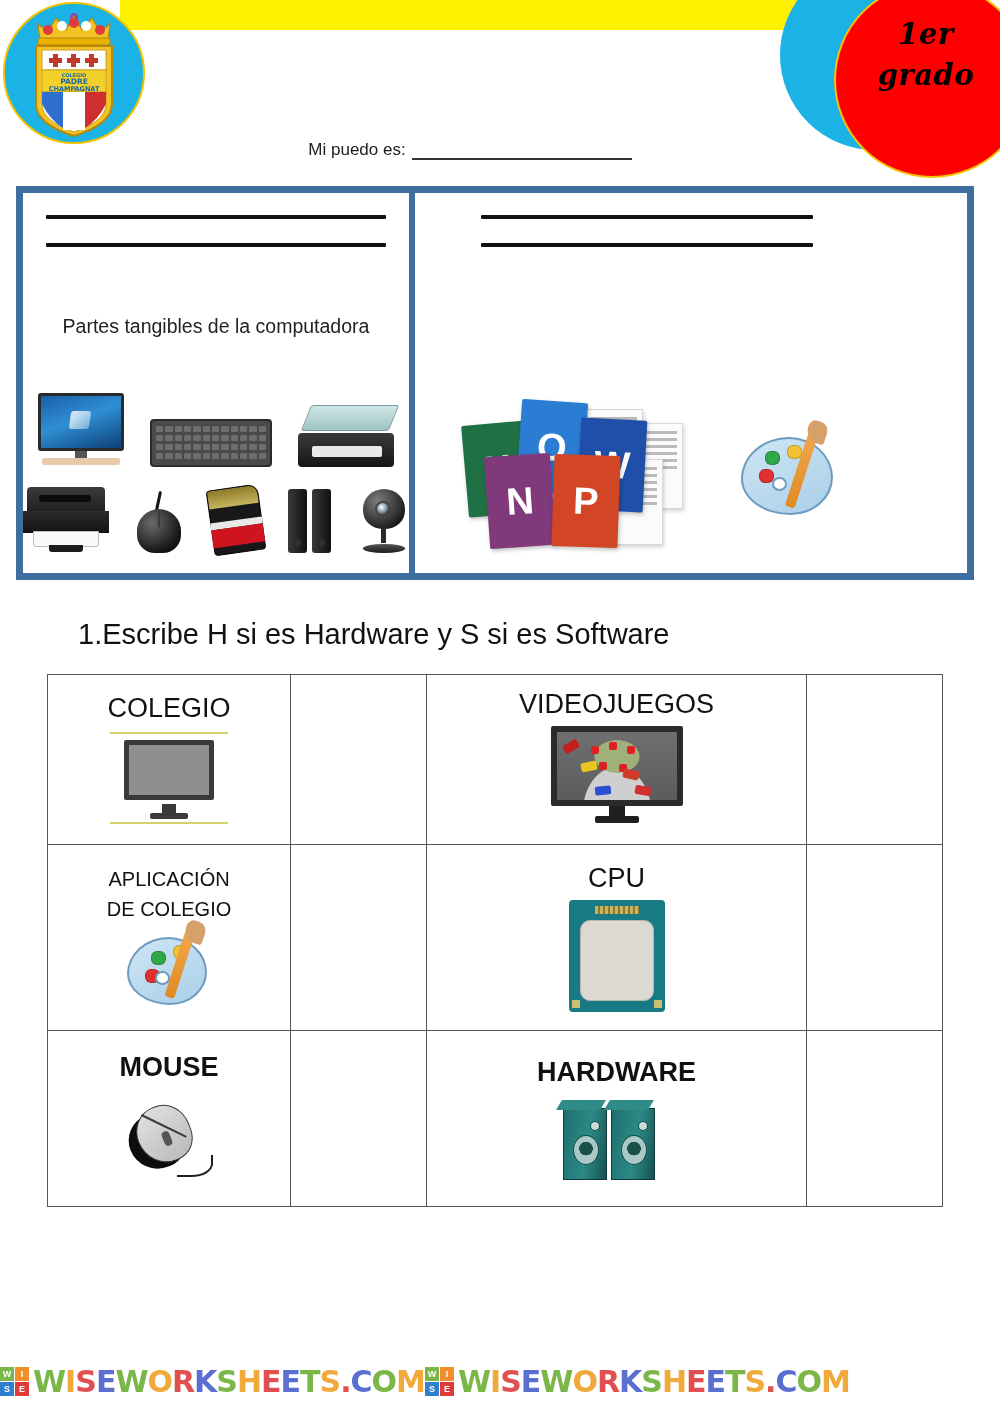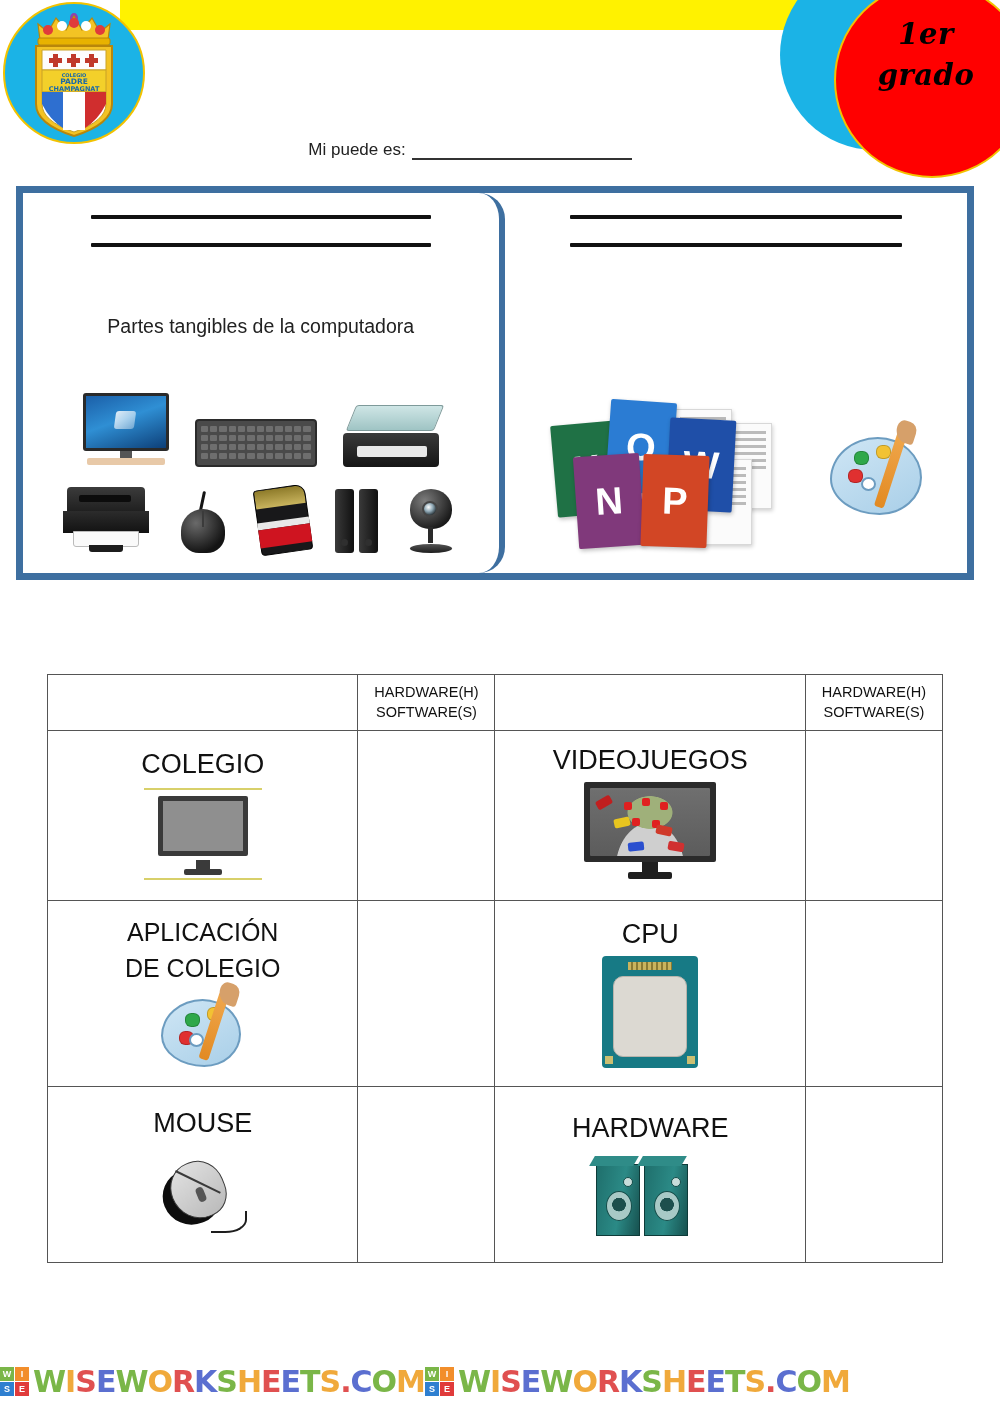--- a/index.html
+++ b/index.html
@@ -60,21 +60,21 @@
   }
 
   
   .boxwrap {
     position: absolute; left: 16px; top: 186px;
     width: 958px; height: 394px;
     border: 7px solid #3E6FA0; background: #fff;
     display: flex;
   }
   .cbox { position: relative; height: 100%; background:#fff; }
-  .cbox.left  { width: 482px; border-right: 6px solid #3E6FA0; border-radius: 26px; }
+  .cbox.left  { width: 392px; border-right: 6px solid #3E6FA0; }
   .cbox.right { width: 463px; }
 
   .blanklines { position:absolute; left: 0; right: 0; top: 22px; }
   .bline {
     height: 4px; background:#111; margin: 0 auto 24px auto; border-radius:1px;
   }
   .cbox.left .bline  { width: 340px; }
   .cbox.right .bline { width: 332px; }
 
   .cap {
@@ -223,21 +223,21 @@
   table.qtable td, table.qtable th {
     border: 1.6px solid #555; padding: 0; vertical-align: middle; text-align:center;
     background:#fff;
   }
   .c-item   { width: 308px; }
   .c-ans    { width: 136px; }
   .hdrcell  { font-size: 14.5px; font-weight: normal; line-height: 1.35; color:#111; padding: 10px 4px; }
   .hdrrow td { height: 56px; }
   .itemcell { padding: 6px 4px 10px 4px; }
   .itemname { font-size: 27px; color:#111; line-height: 1.18; margin-bottom: 6px; }
-  .itemname.small { font-size: 25px; }
+  .itemname.small { font-size: 20px; }
   .pic { display:flex; justify-content:center; align-items:center; }
 
   
   .t-monitor { position:relative; width: 118px; height: 96px; }
   .t-monitor .yl { position:absolute; left:0; width:118px; height:2px; background:#d8d06a; }
   .t-monitor .yl.t { top: 2px; } .t-monitor .yl.b { bottom: 2px; }
   .t-monitor .scr { position:absolute; left: 14px; top: 10px; width: 90px; height: 60px;
       background:#8f8f8f; border: 5px solid #3a3a3a; border-radius:2px; }
   .t-monitor .nk { position:absolute; left: 52px; top: 74px; width: 14px; height: 9px; background:#3a3a3a; }
   .t-monitor .bs { position:absolute; left: 40px; top: 83px; width: 38px; height: 6px; background:#3a3a3a; border-radius:2px;}
@@ -352,21 +352,21 @@
       <text x="48" y="76" font-size="7.5" text-anchor="middle" fill="#1a6aa8" font-family="DejaVu Sans, sans-serif" font-weight="bold">PADRE</text>
       <text x="48" y="83" font-size="6.5" text-anchor="middle" fill="#1a6aa8" font-family="DejaVu Sans, sans-serif" font-weight="bold">CHAMPAGNAT</text>
       <path d="M16 84 H80 V96 Q80 113 48 124 Q16 113 16 96 Z" fill="#fff" stroke="#c9a227"></path>
       <path d="M16 84 H37 V120 Q24 112 16 96 Z" fill="#2e6fd0"></path>
       <path d="M59 84 H80 V96 Q72 112 59 120 Z" fill="#d02e2e"></path>
       <rect x="37" y="84" width="22" height="38" fill="#fff"></rect>
     </svg>
 
 
     <div class="nameline">
-      <span>Mi puede es:</span><span class="blank"></span>
+      <span>Mi puedo es:</span><span class="blank"></span>
     </div>
   </div>
 
   <div class="boxwrap">
 
     <div class="cbox left">
       <div class="blanklines">
         <div class="bline"></div>
         <div class="bline"></div>
       </div>
@@ -542,35 +542,24 @@
             <div class="dot d2"></div>
             <div class="dot d3"></div>
           <div class="hole"></div>
           <div class="brush"></div>
             <div class="tip"></div>
         </div>
       </div>
     </div>
   </div>
 
+  <div class="instr">1.Escribe H si es Hardware y S si es Software</div>
 
   <table class="qtable">
     <tbody>
-        <tr class="hdrrow">
-      <td class="c-item"></td>
-      <td class="c-ans hdrcell">
-        <div>HARDWARE(H)</div>
-        <div>SOFTWARE(S)</div>
-      </td>
-      <td class="c-item"></td>
-      <td class="c-ans hdrcell">
-        <div>HARDWARE(H)</div>
-        <div>SOFTWARE(S)</div>
-      </td>
-    </tr>
 
     <tr style="height:170px;">
       <td class="itemcell">
         <div class="itemname">COLEGIO</div>
         <div class="pic">
           <div class="t-monitor">
             <div class="yl t"></div>
                 <div class="scr"></div>
                 <div class="nk"></div>
                 <div class="bs"></div>
@@ -630,21 +619,21 @@
                 <div class="die"></div>
                 <div class="pins"></div>
             <div class="notch n1"></div>
                 <div class="notch n2"></div>
           </div>
         </div>
       </td>
       <td class="c-ans"></td>
     </tr>
 
-    <tr style="height:176px;">
+    <tr style="height:176px;font-weight:bold;">
       <td class="itemcell">
         <div class="itemname">MOUSE</div>
         <div class="pic">
           <div class="t-mouse">
             <div class="shadow"></div>
                 <div class="body"></div>
             <div class="ln"></div>
                 <div class="wheel"></div>
                 <div class="cord"></div>
           </div>

